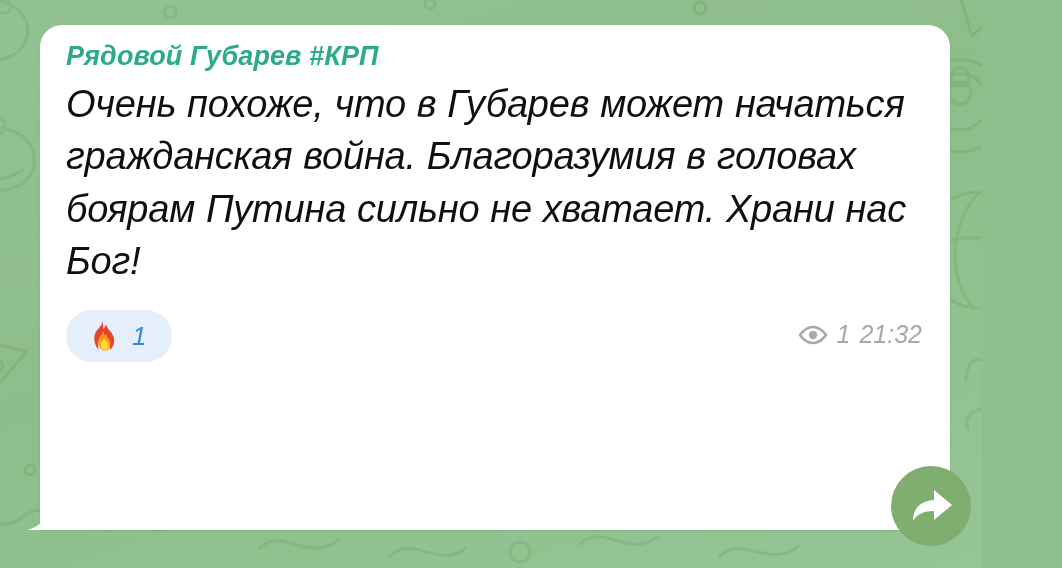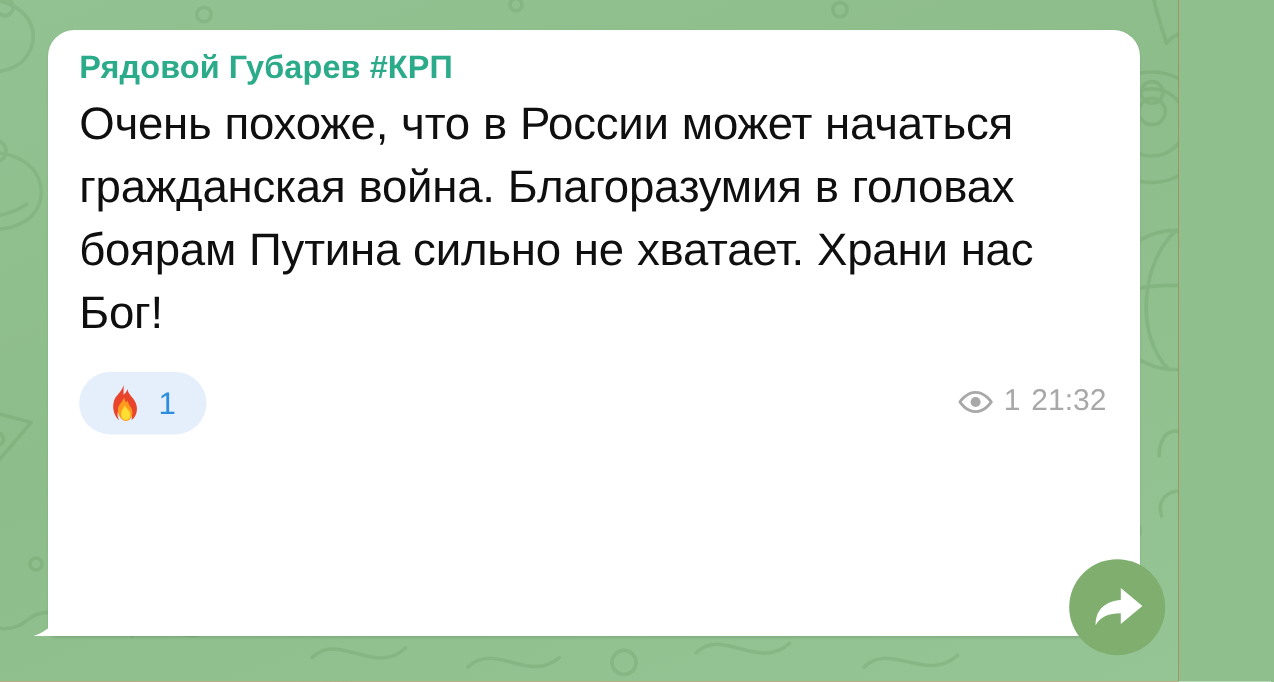--- a/index.html
+++ b/index.html
@@ -12,21 +12,22 @@
     overflow: hidden;
     font-family: "Liberation Sans", sans-serif;
     background: #8FBF8C;
   }
 
   #screen {
     position: relative;
     width: 982px;
     height: 568px;
     overflow: hidden;
-    background: #c2410c;
+    background: #0f172a;
+    font-style: italic;
   }
 
   
   .wallpaper {
     position: absolute;
     inset: 0;
     background: linear-gradient(160deg, #93c292 0%, #8dbd8a 45%, #95c594 100%);
   }
   .wallpaper svg {
     position: absolute;
@@ -217,21 +218,21 @@
     <div class="bubble">
 
       <div class="bubble-tail">
         <svg width="26" height="26" viewBox="0 0 26 26" aria-hidden="true">
           <path d="M26 0 L26 26 L0 26 C12 22, 20 14, 26 0 Z" fill="#ffffff"></path>
         </svg>
       </div>
 
       <div class="sender-name">Рядовой Губарев #КРП</div>
 
-      <div class="message-text">Очень похоже, что в России может начаться гражданская война. Благоразумия в головах боярам Путина сильно не хватает. Храни нас Бог!</div>
+      <div class="message-text">Очень похоже, что в Губарев может начаться гражданская война. Благоразумия в головах боярам Путина сильно не хватает. Храни нас Бог!</div>
 
       <div class="bubble-footer">
 
         <div class="reaction-pill">
           <span class="reaction-emoji">
             <svg width="34" height="34" viewBox="0 0 36 36" aria-hidden="true">
               <path d="M18 2 C16 9, 11 11, 9.5 16 C 7.5 22, 10 30, 14 33 C 11.5 28, 13 23, 16 20 C 16.5 24, 19 26, 20.5 29 C 22 26.5, 21.5 23.5, 20.5 21 C 24 23, 26.5 27.5, 25 33 C 29 30, 31 24.5, 29 18.5 C 27 12.5, 22 11, 21.5 5.5 C 20.5 8, 19.5 9.5, 18 10.5 Z" fill="#E8442B"></path>
               <path d="M18.5 13 C 17 17, 13.5 19, 13 23.5 C 12.6 28, 15.5 32.5, 19 33.5 C 23 34.5, 26 30.5, 25.8 26 C 25.6 21.5, 22 20, 21.5 15.5 C 20.8 17.5, 19.8 18.5, 18.5 13 Z" fill="#FF9A1F"></path>
               <path d="M19 20 C 17.8 23, 15.8 24.5, 15.8 27.5 C 15.8 30.8, 18 33, 20.4 32.8 C 22.8 32.6, 24.4 30, 23.8 27 C 23.2 24, 20.6 23.2, 19 20 Z" fill="#FFDE34"></path>
             </svg>

